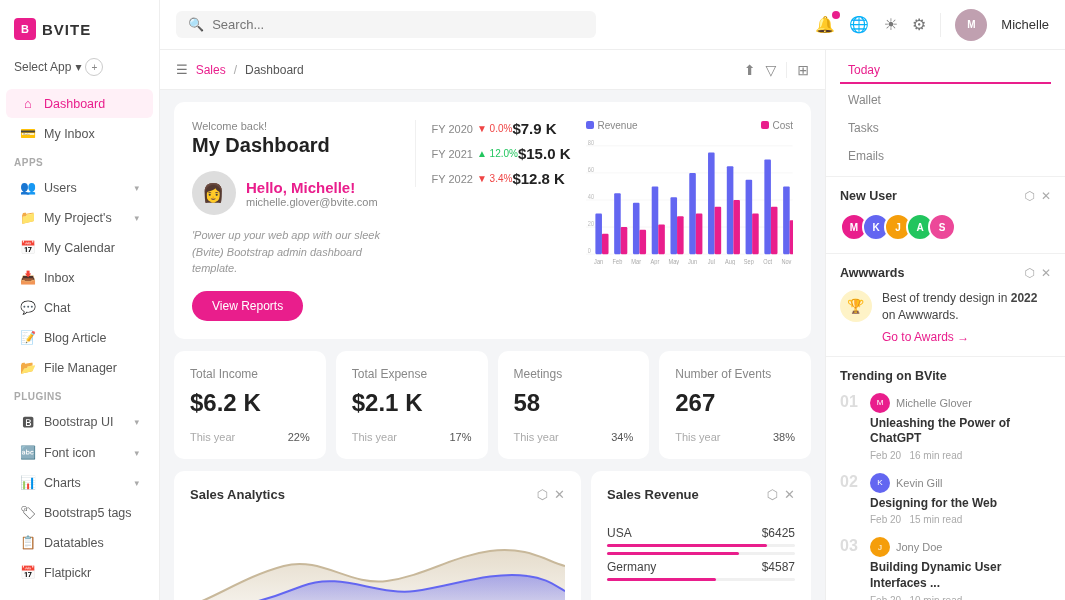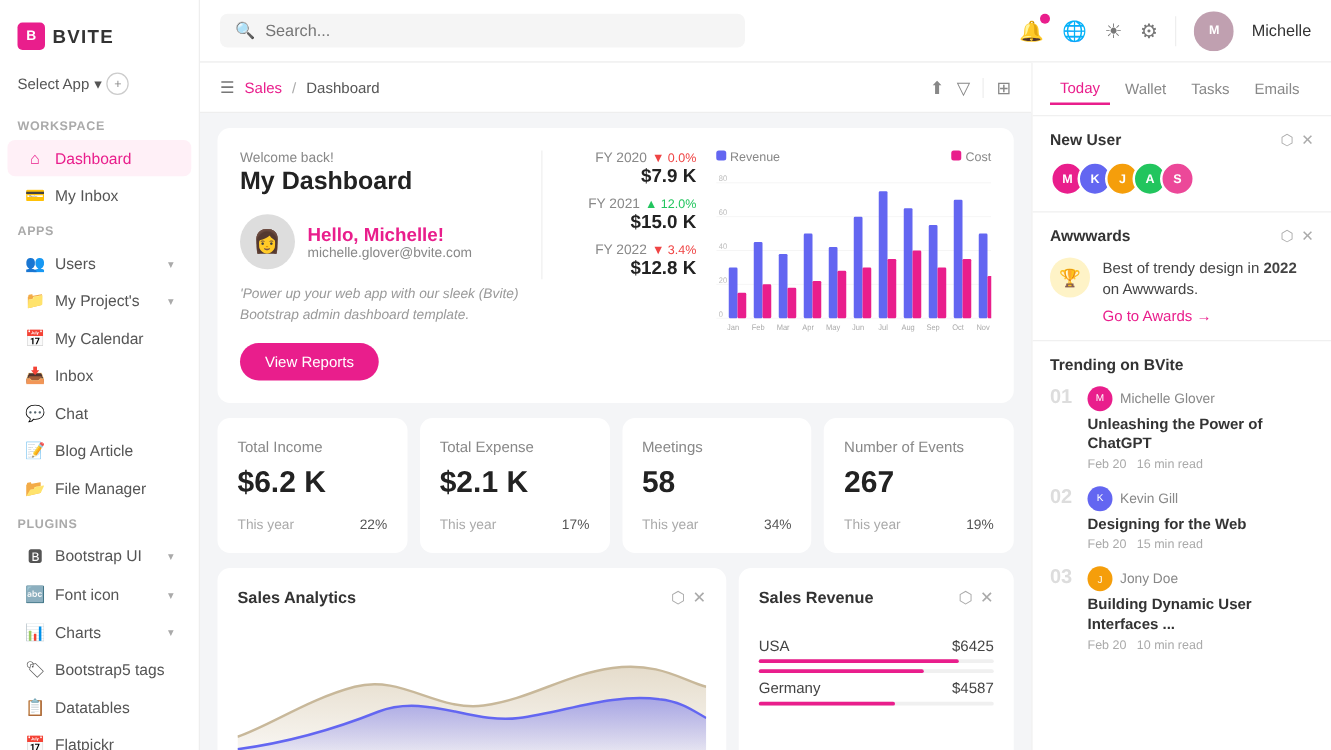--- a/index.html
+++ b/index.html
@@ -59,21 +59,21 @@
     .welcome-greeting { font-size: 11px; color: #888; margin-bottom: 2px; }
     .welcome-title { font-size: 20px; font-weight: 700; color: #222; margin-bottom: 14px; }
     .welcome-profile { display: flex; align-items: center; gap: 10px; margin-bottom: 12px; }
     .profile-avatar { width: 44px; height: 44px; border-radius: 50%; background: #ddd; overflow: hidden; display: flex; align-items: center; justify-content: center; }
     .profile-name { color: #e91e8c; font-size: 15px; font-weight: 600; }
     .profile-email { color: #888; font-size: 11px; }
     .welcome-desc { font-size: 11px; color: #999; line-height: 1.5; margin-bottom: 14px; font-style: italic; }
     .view-reports-btn { background: #e91e8c; color: #fff; border: none; border-radius: 20px; padding: 8px 20px; font-size: 12px; cursor: pointer; font-weight: 500; }
 
     .welcome-middle { display: flex; flex-direction: column; gap: 8px; padding: 0 16px; border-left: 1px solid #f0f0f0; min-width: 140px; }
-    .fy-item { display: flex; flex-direction: column; align-items: flex-end; }
+    .fy-item { display: flex; flex-direction: row; }
     .fy-label { font-size: 11px; color: #888; display: flex; align-items: center; gap: 4px; }
     .fy-change.up { color: #22c55e; font-size: 10px; }
     .fy-change.down { color: #ef4444; font-size: 10px; }
     .fy-value { font-size: 15px; font-weight: 700; color: #222; }
 
     .welcome-chart { flex: 1; max-width: 220px; display: flex; flex-direction: column; }
     .chart-legend { display: flex; gap: 12px; justify-content: space-between; margin-bottom: 4px; font-size: 10px; color: #888; }
     .legend-dot { width: 8px; height: 8px; border-radius: 2px; display: inline-block; margin-right: 3px; }
 
     
@@ -95,21 +95,21 @@
 
     .revenue-item { display: flex; flex-direction: column; margin-bottom: 5px; }
     .revenue-row { display: flex; justify-content: space-between; margin-bottom: 4px; }
     .revenue-country { font-size: 12px; color: #444; }
     .revenue-amount { font-size: 12px; color: #444; font-weight: 500; }
     .revenue-bar-bg { height: 3px; background: #f0f0f0; border-radius: 2px; }
     .revenue-bar { height: 3px; border-radius: 2px; }
 
     
     .right-panel { width: 240px; background: #fff; border-left: 1px solid #eee; overflow-y: auto; flex-shrink: 0; }
-    .right-tabs { display: flex; align-items: center; padding: 8px 14px; border-bottom: 1px solid #f0f0f0; gap: 4px; }
+    .right-tabs { display: flex; padding: 8px 14px; border-bottom: 1px solid #f0f0f0; gap: 4px; flex-direction: column; }
     .rtab { padding: 5px 8px; font-size: 12px; color: #888; cursor: pointer; border-radius: 4px; }
     .rtab.active { color: #e91e8c; border-bottom: 2px solid #e91e8c; border-radius: 0; }
     .right-section { padding: 12px 14px; border-bottom: 1px solid #f0f0f0; }
     .right-section-header { display: flex; align-items: center; justify-content: space-between; margin-bottom: 10px; gap: 26px; }
     .right-section-title { font-size: 12.5px; font-weight: 600; color: #333; }
     .right-section-icons { display: flex; gap: 6px; color: #aaa; font-size: 12px; }
     .avatars-row { display: flex; gap: -4px; }
     .mini-avatar { width: 28px; height: 28px; border-radius: 50%; border: 2px solid #fff; margin-right: -6px; display: flex; align-items: center; justify-content: center; font-size: 10px; font-weight: 600; color: #fff; }
 
     .awwwards-icon { width: 32px; height: 32px; border-radius: 50%; background: #fef3c7; display: flex; align-items: center; justify-content: center; font-size: 14px; margin-right: 10px; flex-shrink: 0; }
@@ -144,21 +144,20 @@
     </div>
     <span class="logo-text">BVITE</span>
   </div>
   <div class="select-app">
     <span>Select App</span>
     <span>▾</span>
     <div class="select-app-icon">+</div>
   </div>
 
   <div id="sidebar-nav">
-      <div class="sidebar-section-label">WORKSPACE</div>
       <div class="sidebar-item active">
         <span class="si-icon">⌂</span>
       <span class="si-label">Dashboard</span>
       </div>
       <div class="sidebar-item">
         <span class="si-icon">💳</span>
       <span class="si-label">My Inbox</span>
       </div>
       <div class="sidebar-section-label">APPS</div>
       <div class="sidebar-item">
@@ -375,21 +374,21 @@
     <div class="stat-footer">
       <span class="stat-period">This year</span>
       <span class="stat-pct">34%</span>
     </div>
             </div>
             <div class="stat-card">
               <div class="stat-label">Number of Events</div>
     <div class="stat-value">267</div>
     <div class="stat-footer">
       <span class="stat-period">This year</span>
-      <span class="stat-pct">19%</span>
+      <span class="stat-pct">38%</span>
     </div>
             </div>
           </div>
 
         <div class="bottom-row">
           <div class="sales-analytics-card">
             <div class="card-header">
               <span class="card-title">Sales Analytics</span>
               <div class="card-icons">
                 <span>⬡</span>

